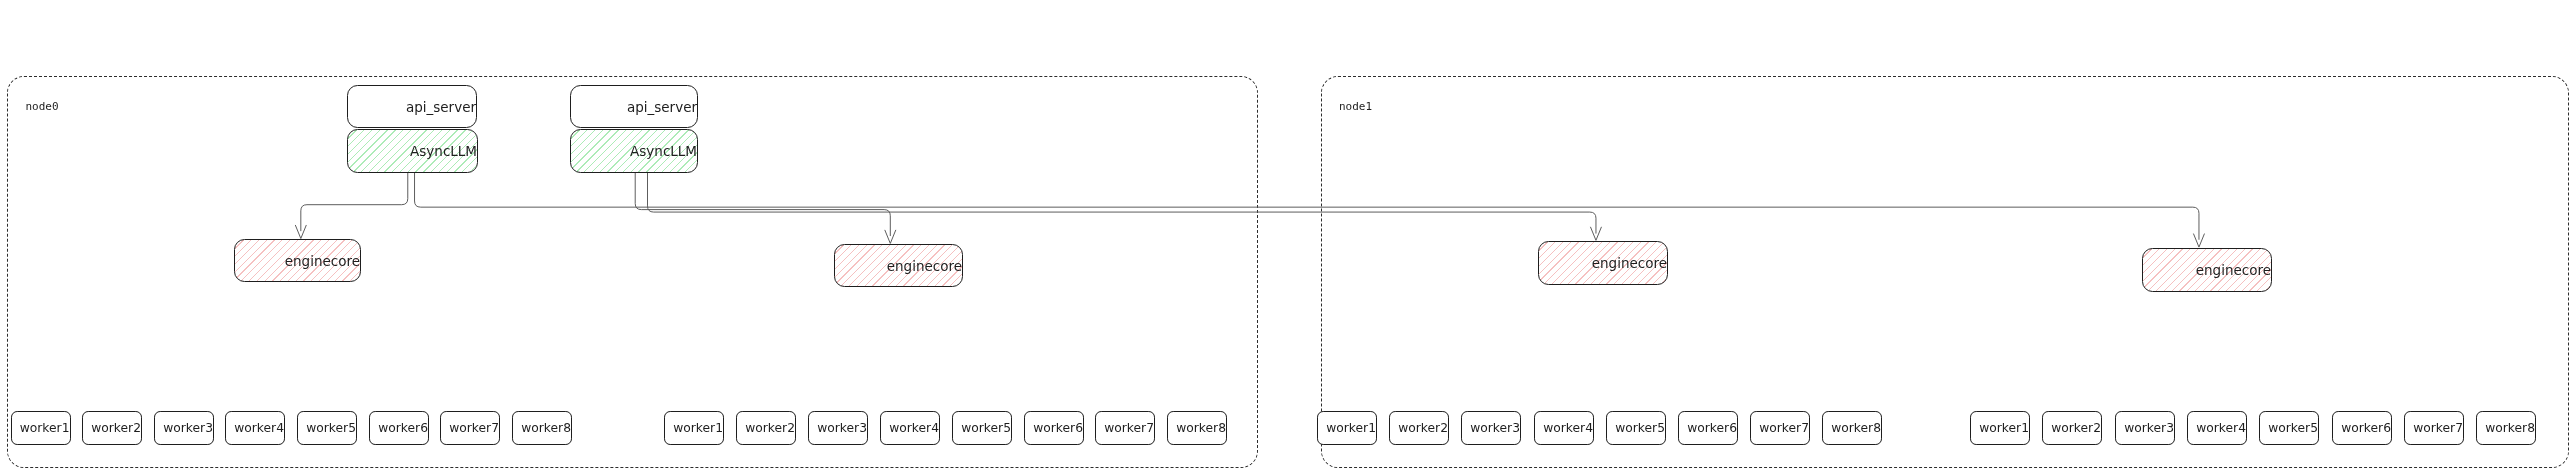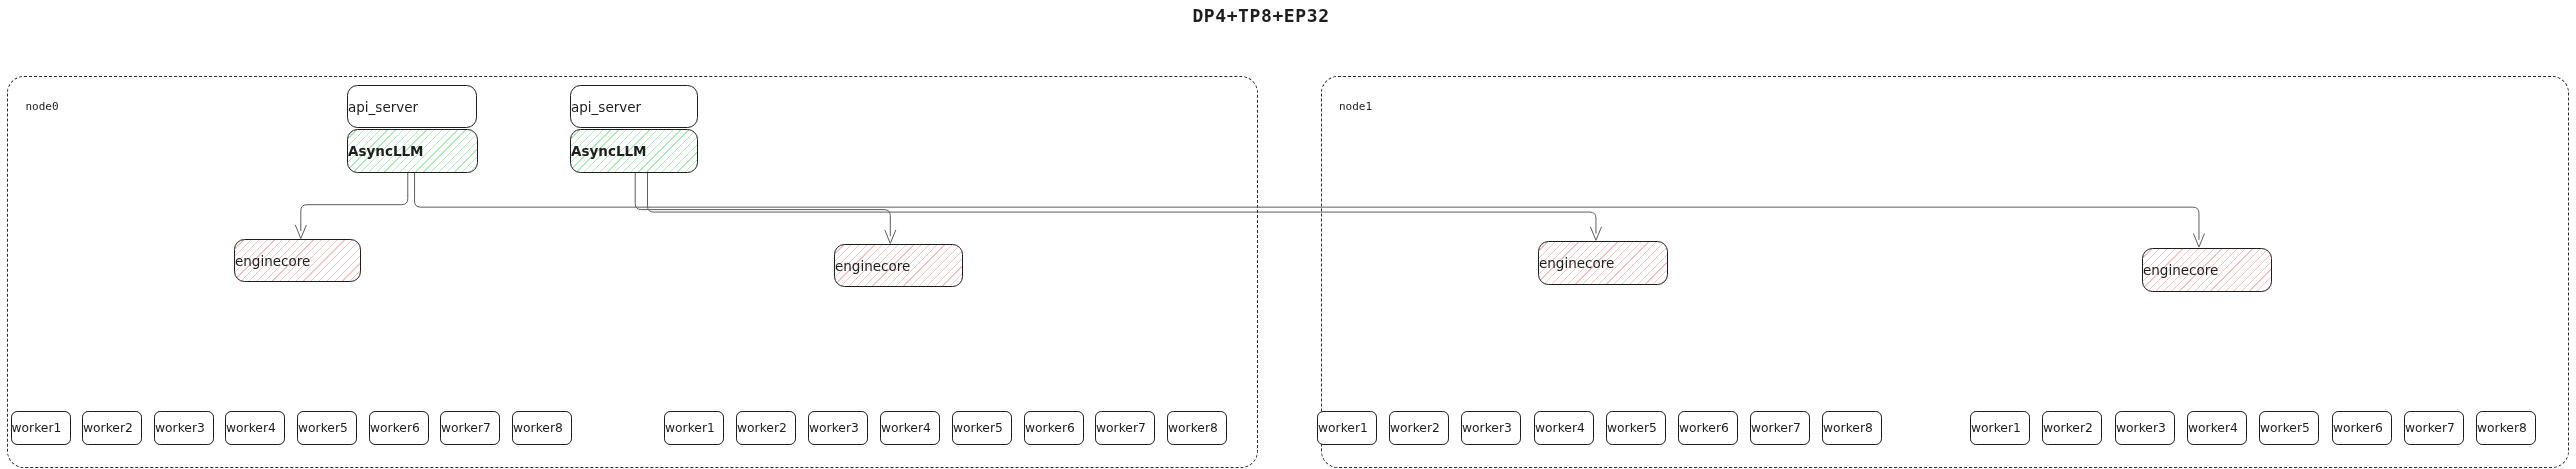--- a/index.html
+++ b/index.html
@@ -33,46 +33,44 @@
     position:absolute;left:17px;top:23.4px;
     font-family:"DejaVu Sans Mono","Liberation Mono",monospace;
     font-size:11px;font-weight:400;
   }
   .box{
     position:absolute;
     box-sizing:border-box;
     border:1.5px solid var(--ink);
     border-radius:10.5px;
     background:#fff;
-    display:flex;align-items:center;justify-content:flex-start;
+    display:flex;align-items:center;justify-content:flex-end;
     font-size:13.5px;
     white-space:nowrap;
   }
   .hatch-green{
     background-image:repeating-linear-gradient(135deg,var(--green-hatch) 0 1px,transparent 1px 5.5px);
-    font-weight:bold;
   }
   .hatch-red{
     background-image:repeating-linear-gradient(135deg,var(--red-hatch) 0 0.9px,transparent 0.9px 5.5px);
   }
   .worker{
     border-width:1.2px;
     border-radius:6.2px;
     font-size:12.3px;
     height:34px;width:60px;top:411px;
   }
   svg.wires{position:absolute;left:0;top:0;pointer-events:none;}
   svg.wires path{stroke:var(--line);stroke-width:1.6;fill:none;}
 </style>
 </head>
 <body>
 
 <div id="stage">
 
-  <div class="title">DP4+TP8+EP32</div>
 
   <div class="node" style="left:7.4px;top:76px;width:1249px;height:390px;">
     <div class="node-label">node0</div>
   </div>
 
   <div class="node" style="left:1321px;top:76px;width:1246px;height:390px;">
     <div class="node-label">node1</div>
   </div>
 
   <svg class="wires" width="2576" height="469" viewBox="0 0 4188 763">

